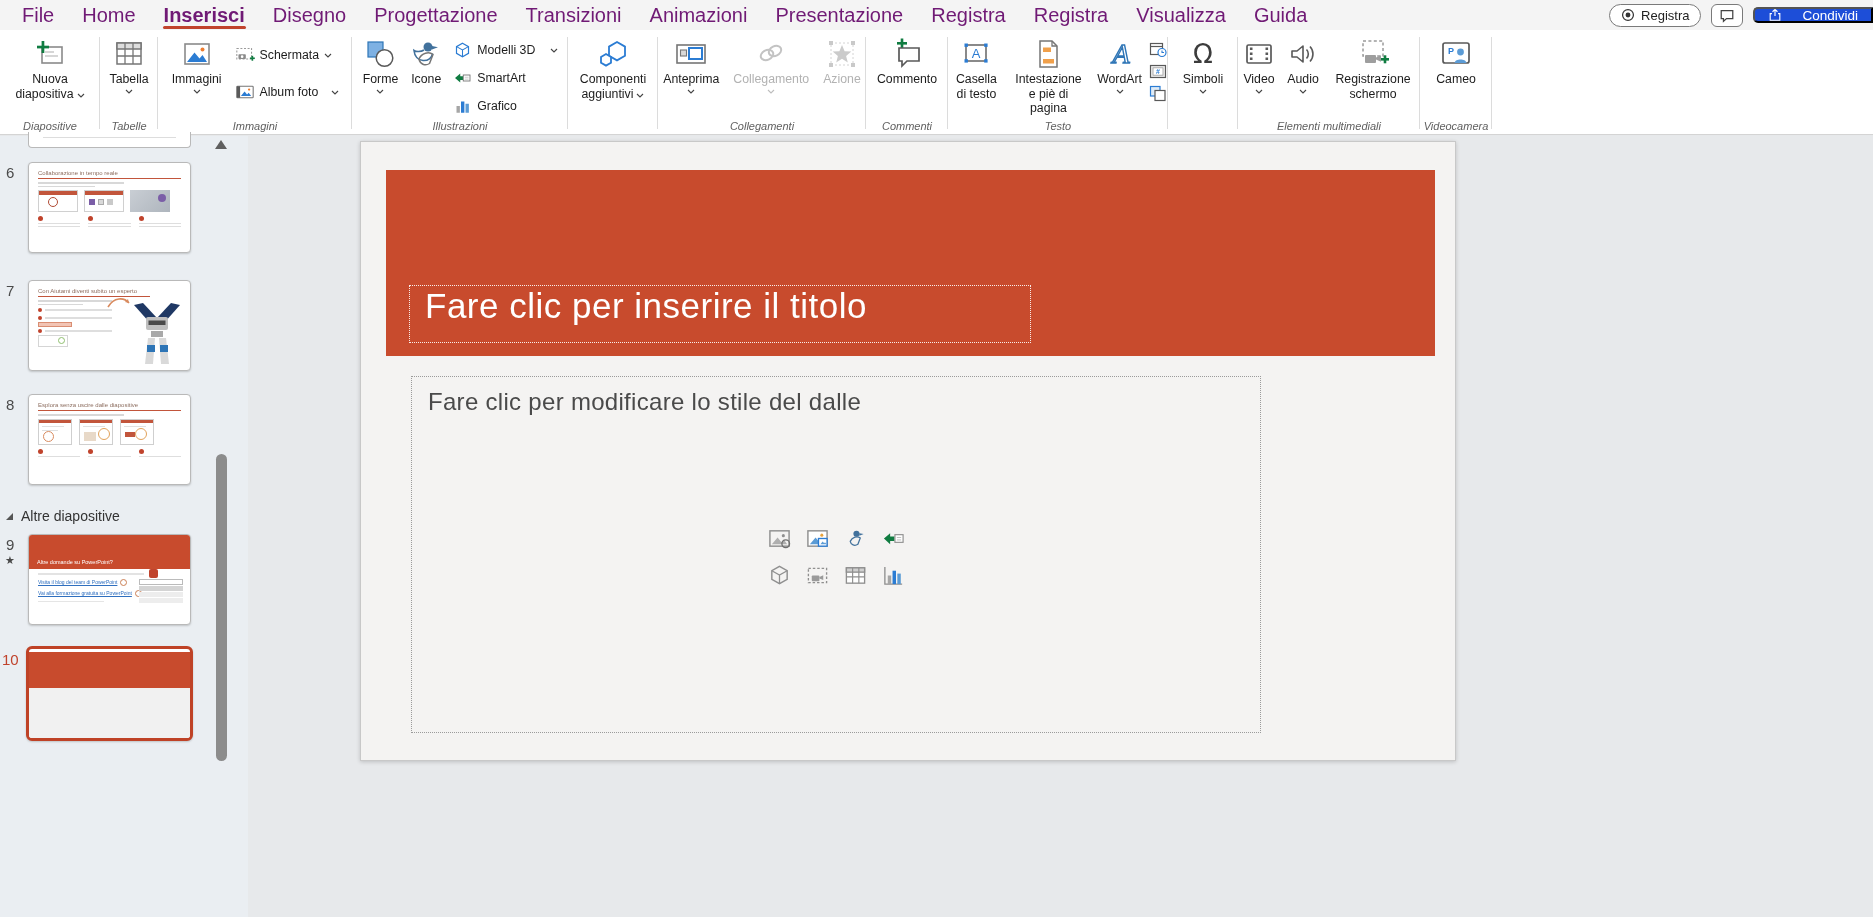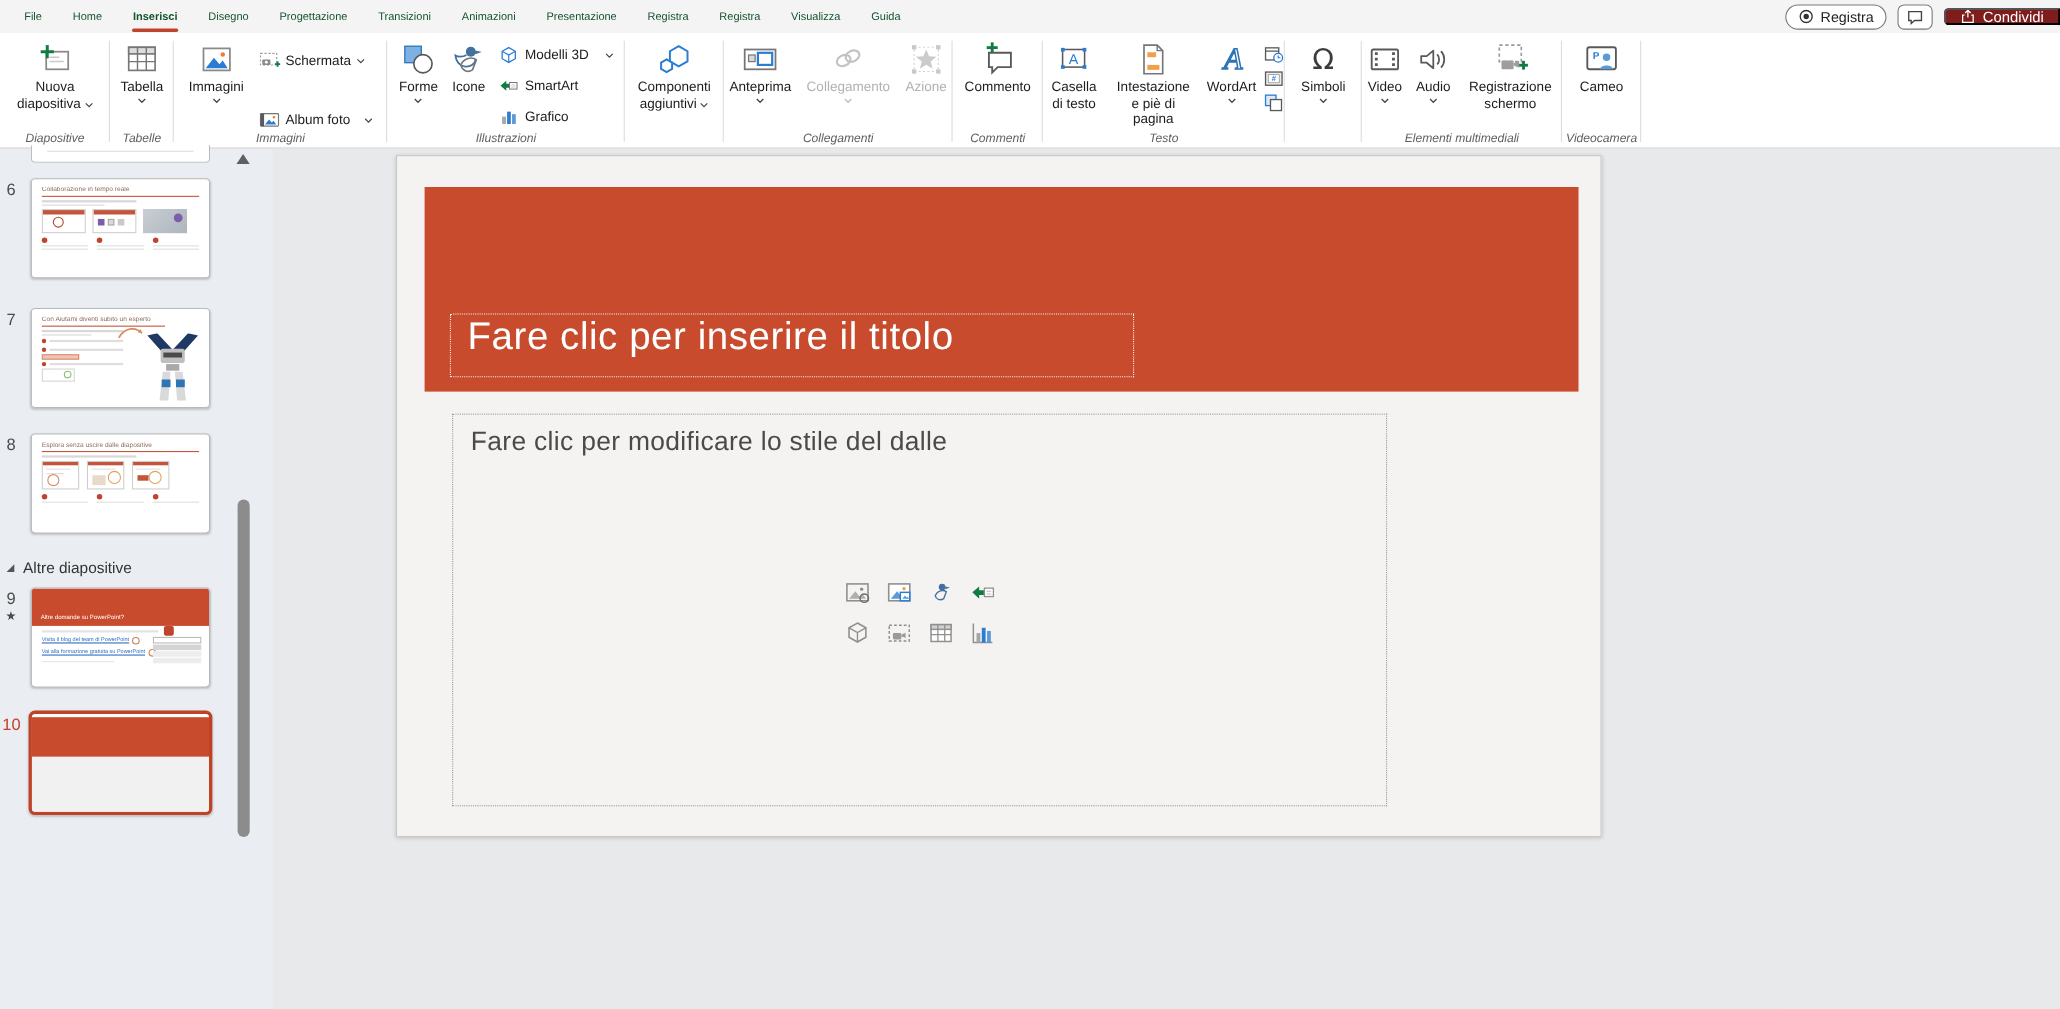--- a/index.html
+++ b/index.html
@@ -5,31 +5,31 @@
   * { margin:0; padding:0; box-sizing:border-box; }
   html,body { width:1873px; height:917px; overflow:hidden;
     font-family:"Liberation Sans", sans-serif; background:#E6E8EA; }
   #app { position:relative; width:1873px; height:917px; }
 
   
   .menubar { position:absolute; top:0; left:0; right:0; height:30px;
     background:#F4F4F4; display:flex; align-items:stretch; }
   .mtabs { display:flex; align-items:stretch; padding-left:8px; }
   .mtab { position:relative; display:flex; align-items:center; padding:0 14px;
-    font-size:10px; color:#14532d; cursor:default; white-space:nowrap; }
+    font-size:20px; color:#701a75; cursor:default; white-space:nowrap; }
   .mtab.active { font-weight:700; }
   .mtab.active::after { content:""; position:absolute; left:13px; right:13px;
     bottom:1px; height:3px; border-radius:2px; background:#C0432C; }
   .mbar-right { margin-left:auto; display:flex; align-items:center; gap:10px; padding-right:6px; }
   .pillbtn { display:flex; align-items:center; gap:6px; height:23px; padding:0 11px;
     border:1px solid #7a7a7a; border-radius:12px; background:#fff; font-size:13px; color:#222; }
   .sqbtn { display:flex; align-items:center; justify-content:center; width:32px; height:23px;
     border:1px solid #7a7a7a; border-radius:6px; background:#fff; }
-  .sharebtn { display:flex; align-items:center; gap:6px; height:16px; padding:0 13px;
-    background:#7f1d1d; border-radius:5px 0 0 5px; color:#fff; font-size:13.5px; margin-right:-6px; }
+  .sharebtn { display:flex; align-items:center; gap:20px; height:16px; padding:0 13px;
+    background:#1d4ed8; border-radius:5px 0 0 5px; color:#fff; font-size:13.5px; margin-right:-6px; }
 
   
   .ribbon { position:absolute; top:30px; left:0; right:0; height:105px;
     background:#fff; border-bottom:1px solid #D4D4D4; display:flex; }
   .rgroup { position:relative; height:100%; display:flex; justify-content:center;
     align-items:flex-start; padding-top:4px; }
   .rgroup::after { content:""; position:absolute; right:0; top:7px; bottom:5px;
     width:1px; background:#DCDCDC; }
   .rgroup.nodiv::after { display:none; }
   .glabel { position:absolute; bottom:2px; left:0; right:0; text-align:center;
@@ -229,21 +229,21 @@
               <path d="M6 24l7.5-9.5 5 6 3-3.5 4.5 7z" fill="#2B7CD3"></path>
             </svg>
         </span>
         <span class="blabel"><span class="txt">Immagini</span></span>
         <span class="chevrow">
             <svg width="8" height="5" viewBox="0 0 8 5">
               <path d="M1 1l3 3 3-3" stroke="#444" fill="none" stroke-width="1.1"></path>
             </svg>
           </span>
       </div>
-      <div class="smallcol" style="padding-top:10px; gap:32px">
+      <div class="smallcol" style="padding-top:10px; gap:15px">
         <div class="smallbtn">
           <svg width="20" height="18" viewBox="0 0 24 22">
               <rect x="2" y="3" width="18" height="13" fill="#fff" stroke="#9a9a9a" stroke-width="1.3" stroke-dasharray="2.4 2"></rect>
               <rect x="4" y="10" width="9" height="6" rx="1" fill="#8a8a8a"></rect>
               <circle cx="8.5" cy="13" r="1.6" fill="#fff"></circle>
               <rect x="18" y="14" width="6" height="2" fill="#107C41"></rect>
               <rect x="20" y="12" width="2" height="6" fill="#107C41"></rect>
             </svg>
           <span>Schermata</span>
           <svg width="8" height="5" viewBox="0 0 8 5">

